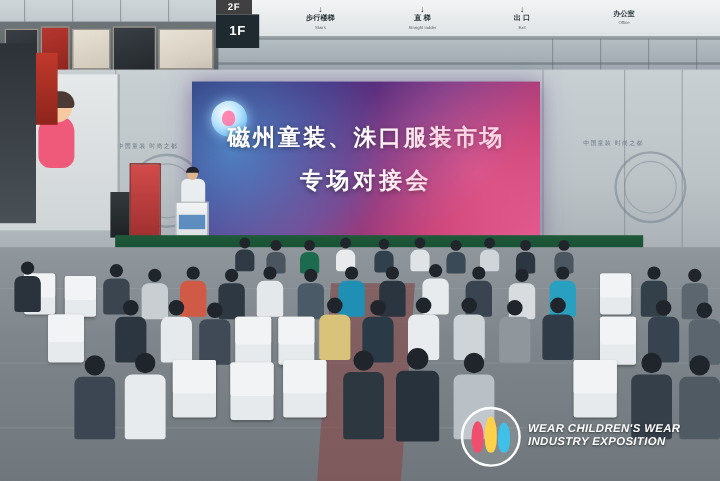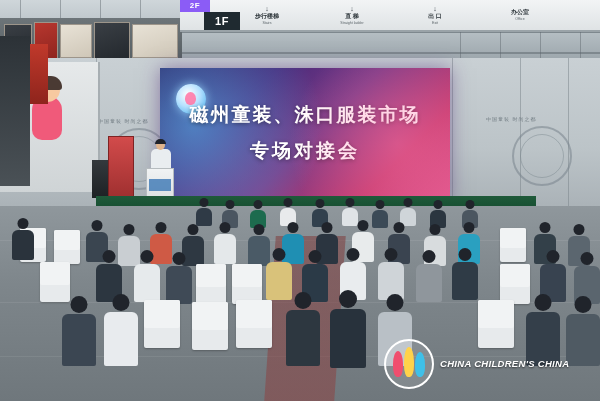--- a/index.html
+++ b/index.html
@@ -60,21 +60,21 @@
   .floor-badge {
     position: absolute;
     left: 180px; top: 0; width: 36px; height: 30px;
     background: #1f2a30;
     color: #fff;
     display: flex; align-items: center; justify-content: center;
     font-size: 11px; font-weight: bold;
     letter-spacing: 0.5px;
   }
   .floor-badge.second {
-    top: -0px; height: 14px; font-size: 8px; background:#8b5cf6;
+    top: -0px; height: 14px; font-size: 8px; background:#404040;
   }
 
   
   .upper-left-wall {
     position: absolute;
     left: 0; top: 18px; width: 182px; height: 46px;
     background: linear-gradient(180deg,#6d7579,#565e62);
   }
   .poster {
     position: absolute;
@@ -407,21 +407,21 @@
       <span class="arrow">↓</span>
       <span class="cn">出 口</span>
       <span class="en">Exit</span>
     </div>
     <div class="cell" style="left:300px;width:80px;">
       <span class="cn">办公室</span>
       <span class="en">Office</span>
     </div>
   </div>
   <div class="floor-badge second" style="left:180px;top:-1px;width:30px;height:13px;">2F</div>
-  <div class="floor-badge" style="top:12px;height:18px;margin-left:24px;">1F</div>
+  <div class="floor-badge" style="top:12px;height:28px;">1F</div>
 
   <div class="rear-wall"></div>
   <div class="wall-panel" style="left:96px;"></div>
   <div class="wall-panel" style="left:452px;"></div>
   <div class="wall-panel" style="left:520px;"></div>
   <div class="wall-panel" style="left:568px;"></div>
 
   <div class="wall-circle" style="left:108px; top:128px; width:58px; height:58px;">
     <div class="inner"></div>
   </div>
@@ -681,17 +681,18 @@
   </div>
 
   <div class="watermark">
     <div class="wm-mark">
       <div class="wm-ring"></div>
       <div class="wm-fig f1"></div>
       <div class="wm-fig f2"></div>
       <div class="wm-fig f3"></div>
     </div>
     <div class="wm-text">
-      <div class="wm-en">CHINA CHILDREN'S CHINA</div>
+      <div class="wm-en">WEAR CHILDREN'S WEAR</div>
+      <div class="wm-en">INDUSTRY EXPOSITION</div>
     </div>
   </div>
 
 </div>
 
 </body></html>

